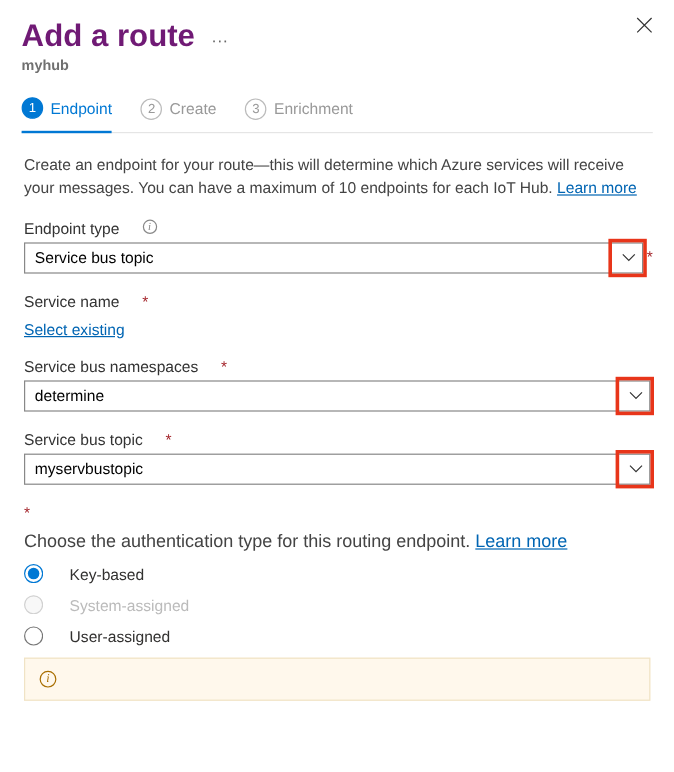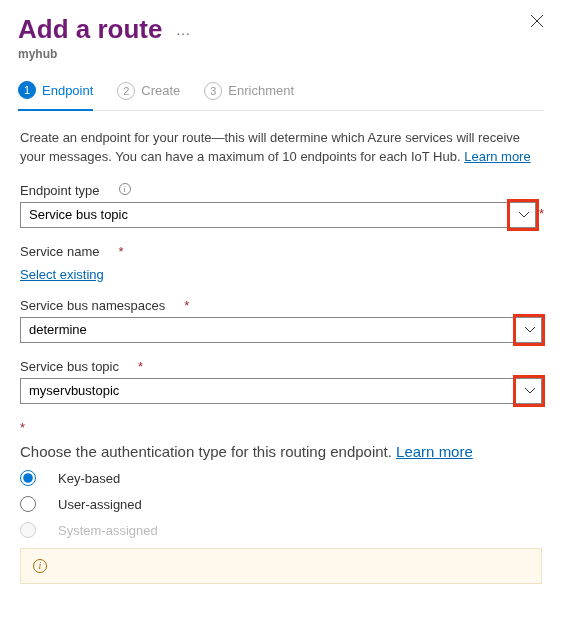--- a/index.html
+++ b/index.html
@@ -288,27 +288,27 @@
       <span class="req">*</span>
     </div>
     <p class="auth-desc">
       <span>Choose the authentication type for this routing endpoint. </span><a class="link">Learn more</a>
     </p>
     <div class="radios">
       <label class="radio-row">
         <input type="radio" name="auth" checked="" style="">
         <span>Key-based</span>
       </label>
+      <label class="radio-row disabled">
+        <input type="radio" name="auth" disabled="" style="">
+        <span>System-assigned</span>
+      </label>
       <label class="radio-row">
         <input type="radio" name="auth" style="">
         <span>User-assigned</span>
       </label>
-      <label class="radio-row disabled">
-        <input type="radio" name="auth" disabled="" style="">
-        <span>System-assigned</span>
-      </label>
     </div>
   </div>
 
   <div class="warning-box">
     <span class="warn-icon">i</span>
   </div>
 </div>
 
 </body></html>

